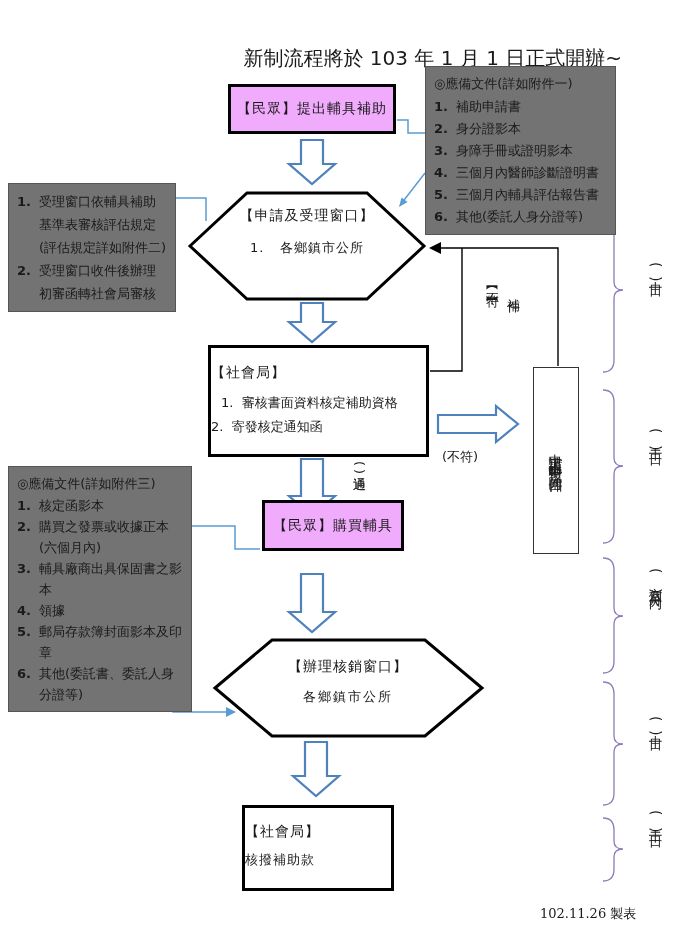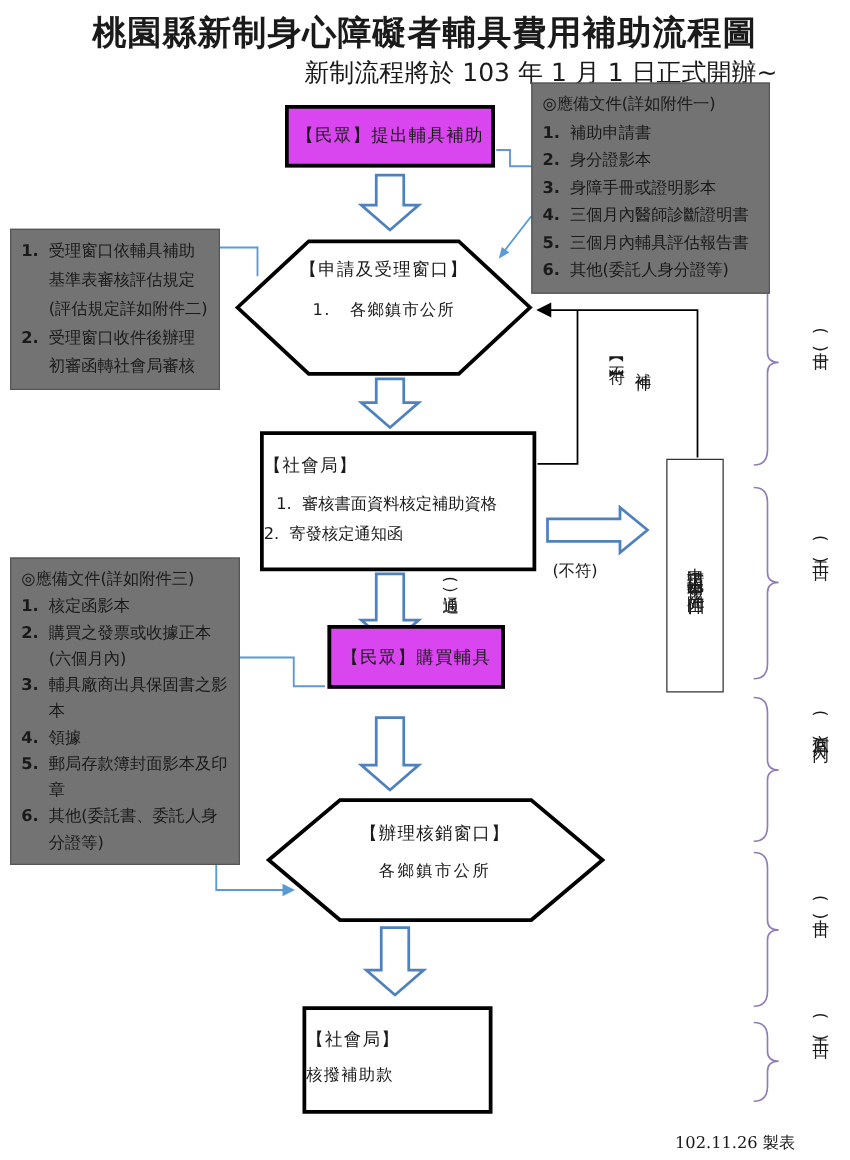--- a/index.html
+++ b/index.html
@@ -8,21 +8,21 @@
   #wires{position:absolute;left:0;top:0;z-index:1;}
   .abs{position:absolute;z-index:2;}
   .title{left:0;right:0;top:8px;text-align:center;font-size:27px;font-weight:600;letter-spacing:1px;}
   .subtitle{top:45px;right:58px;font-size:20px;}
   .notebox{border:1px solid #555;background:#737373;padding:6px 8px;font-size:13px;line-height:22px;}
   .notebox .nt{margin-bottom:1px;}
   .li{display:flex;}
   .li .n{flex:none;width:22px;font-weight:600;}
   .li .x{flex:1;}
   .node{display:flex;align-items:center;justify-content:center;border:3px solid #000;
-        border-radius:0;background:#d946ef;font-size:14px;letter-spacing:1px;}
+        border-radius:0;background:#f0abfc;font-size:14px;letter-spacing:1px;}
   .thickbox{border:3px solid #000;background:#fff;font-size:13px;}
   .hextext{text-align:center;font-size:14px;letter-spacing:1px;}
   .vtext{writing-mode:vertical-rl;font-size:13px;letter-spacing:2px;}
   .duration{writing-mode:vertical-rl;font-size:13.5px;letter-spacing:3px;color:#1a1a1a;}
   .appealbox{border:1px solid #333;background:#fff;display:flex;align-items:center;justify-content:center;}
   .appealbox .in{writing-mode:vertical-rl;font-size:14px;letter-spacing:2px;}
   .footer{font-family:"DejaVu Serif","Liberation Serif",serif;font-size:13px;}
   .ctr{}
 </style>
 </head>
@@ -59,21 +59,20 @@
 
     <g fill="none" stroke="#8f7bb5" stroke-width="1.3">
       <path d="M603,212 Q614,212 614,224 L614,282 Q614,290 623,290 Q614,290 614,298 L614,360 Q614,372 603,372"></path>
       <path d="M603,390 Q614,390 614,402 L614,458 Q614,466 623,466 Q614,466 614,474 L614,531 Q614,543 603,543"></path>
       <path d="M603,558 Q614,558 614,570 L614,608 Q614,616 623,616 Q614,616 614,624 L614,661 Q614,673 603,673"></path>
       <path d="M603,682 Q614,682 614,694 L614,736 Q614,744 623,744 Q614,744 614,752 L614,793 Q614,805 603,805"></path>
       <path d="M603,818 Q614,818 614,830 L614,841 Q614,849 623,849 Q614,849 614,857 L614,869 Q614,881 603,881"></path>
     </g>
   </svg>
 
-  <div class="abs title">桃園縣新制身心障礙者輔具費用補助流程圖</div>
   <div class="abs subtitle">新制流程將於 103 年 1 月 1 日正式開辦~</div>
 
   <div class="abs notebox" style="left:425px;top:66px;width:173px;">
     <div class="nt">◎應備文件(詳如附件一)</div>
     <div class="li">
         <span class="n">1.</span>
         <span class="x">補助申請書</span>
       </div>
     <div class="li">
         <span class="n">2.</span>
@@ -134,21 +133,21 @@
     <span class="in">申請人提出申複(附件四)</span>
   </div>
 
   <div class="abs" style="left:442px;top:448px;font-size:13px;">(不符)</div>
   <div class="abs vtext" style="left:350px;top:461px;height:52px;letter-spacing:1px;">(通過)</div>
 
   <div class="abs node" style="left:262px;top:500px;width:136px;height:45px;">
     <span>【民眾】購買輔具</span>
   </div>
 
-  <div class="abs notebox" style="left:8px;top:446px;width:166px;line-height:21px;">
+  <div class="abs notebox" style="left:8px;top:466px;width:166px;line-height:21px;">
     <div class="nt">◎應備文件(詳如附件三)</div>
     <div class="li">
         <span class="n">1.</span>
         <span class="x">核定函影本</span>
       </div>
     <div class="li">
         <span class="n">2.</span>
         <span class="x">購買之發票或收據正本(六個月內)</span>
       </div>
     <div class="li">

